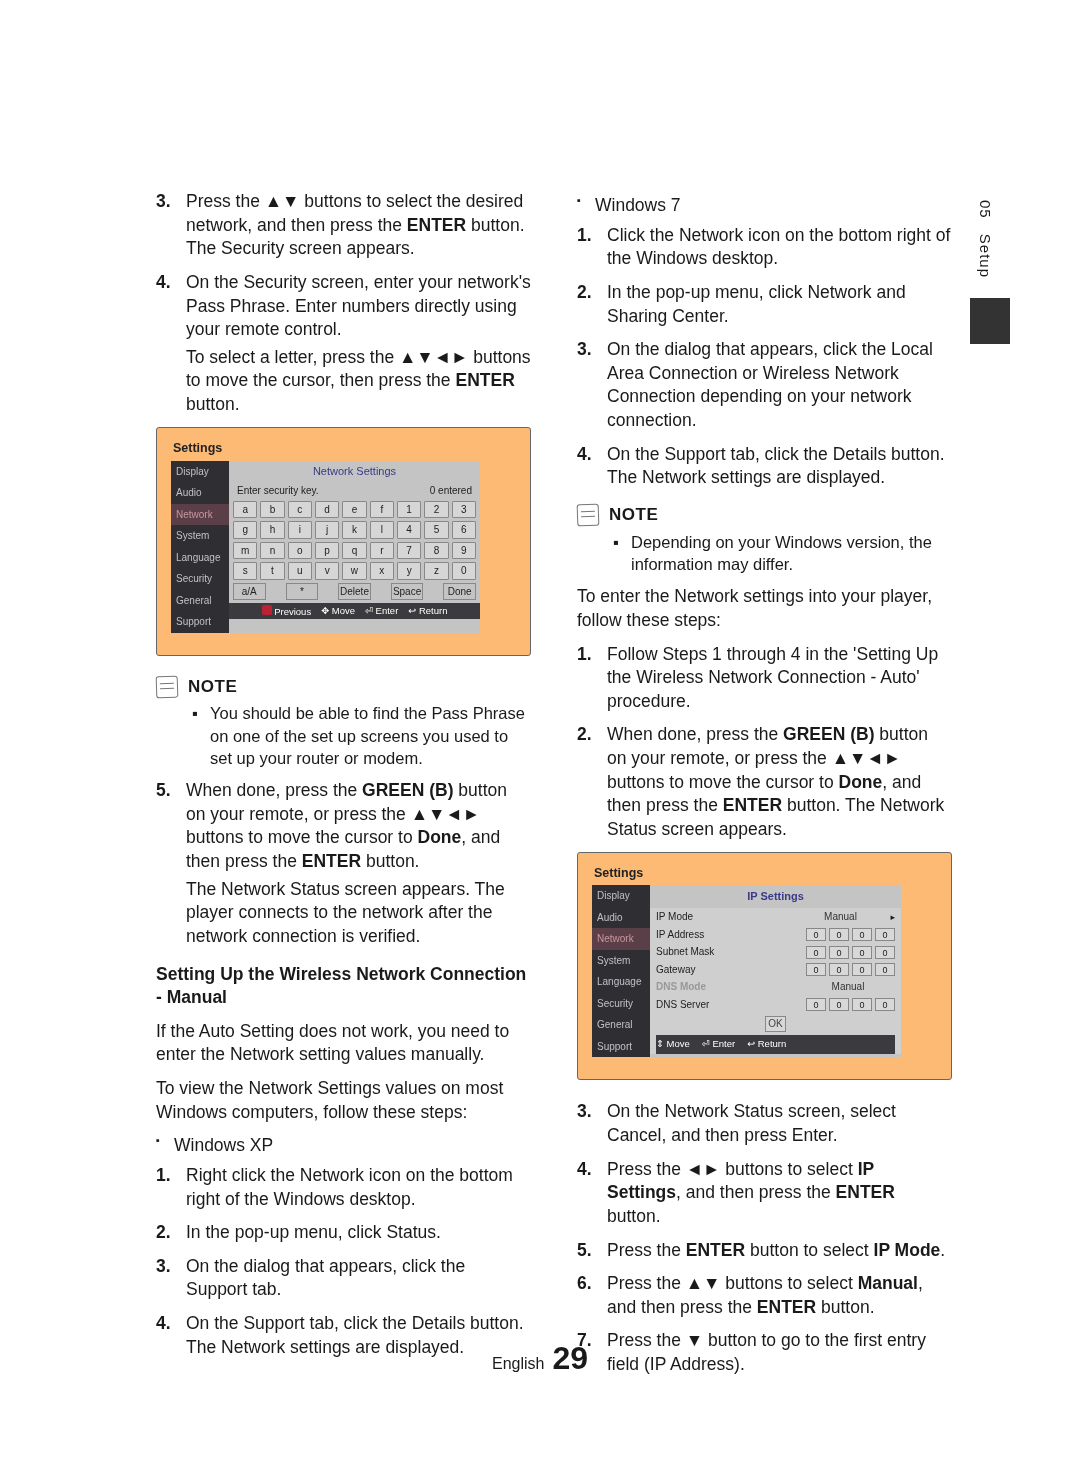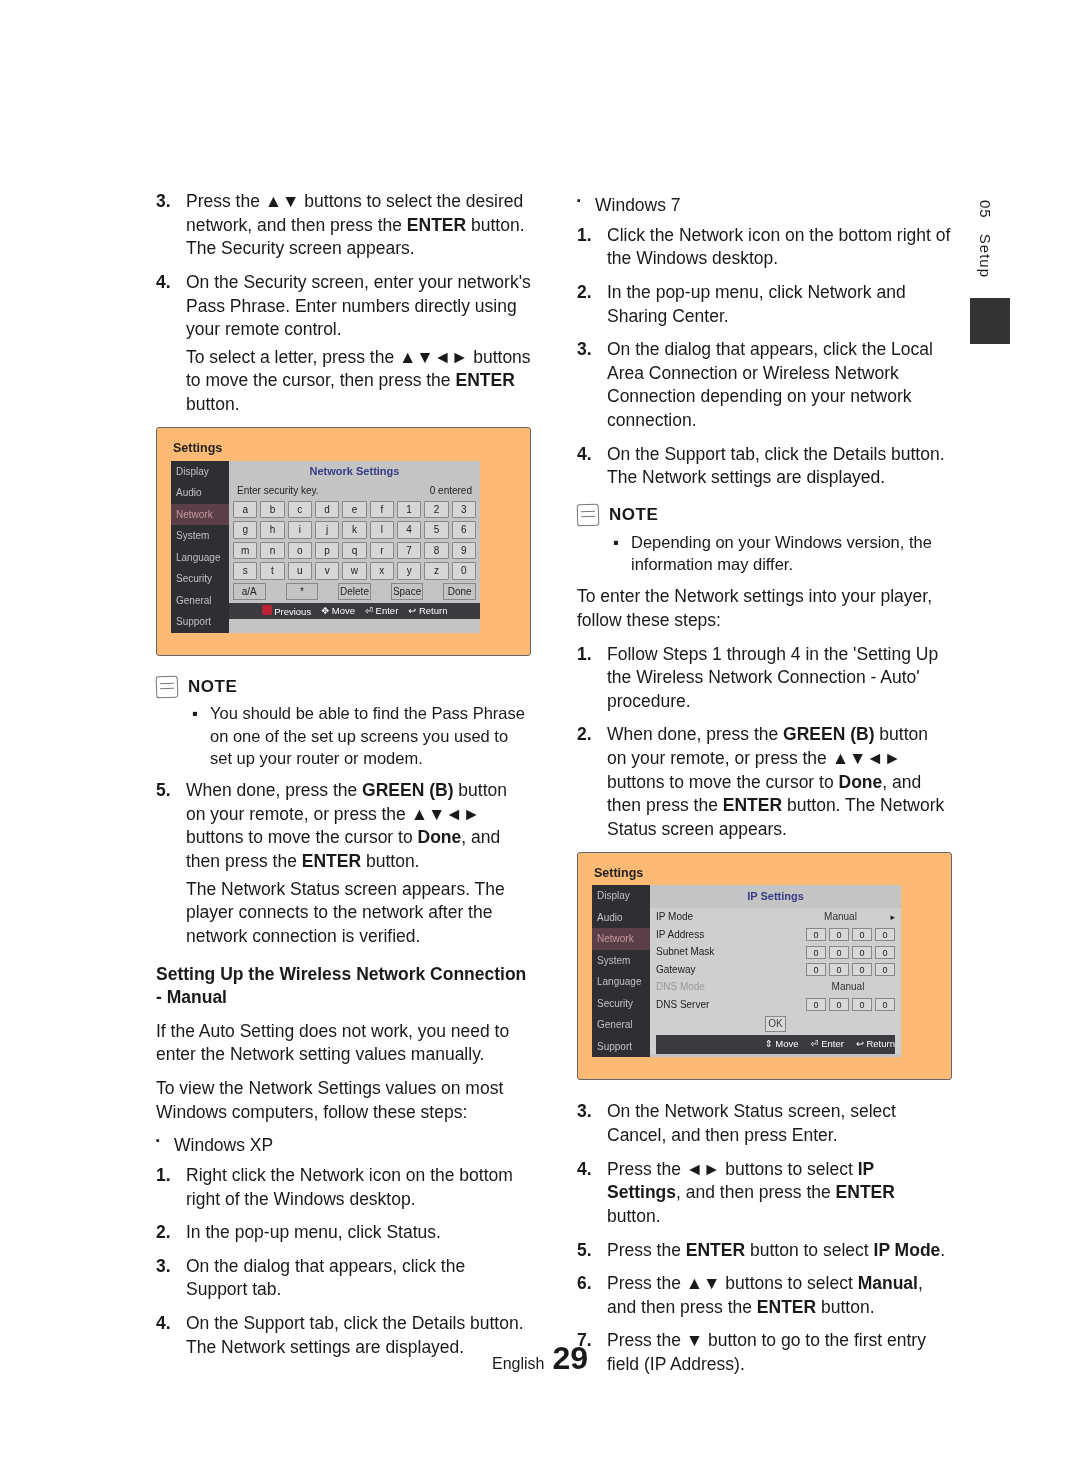--- a/index.html
+++ b/index.html
@@ -117,21 +117,21 @@
   }
   .menu div {
     color: #c0c0c6;
     padding: 4px 5px;
     font-size: 10px;
   }
   .menu .sel { background: #5a3e48; color: #c9979e; }
   .panel { flex: 1; background: #c4c4c4; }
   .panel-top {
     color: #3a3a88;
-    font-weight: bold;
+    font-weight: normal;
     text-align: center;
     font-size: 11px;
     padding: 3px 9px;
   }
   .panel-sub {
     display: flex;
     justify-content: space-between;
     padding: 3px 8px;
     font-size: 10px;
     color: #222;
@@ -173,24 +173,24 @@
   .ip-list { font-size: 10px; padding: 0 6px; background: #cfcfcf; }
   .ip-row { display: flex; align-items: center; padding: 2px 0; }
   .ip-row .lbl { flex: 1; color: #222; }
   .ip-row .val { display: flex; gap: 3px; align-items: center; }
   .ip-row .val .box {
     width: 20px; height: 13px;
     background: #d8d8d8; border: 1px solid #888;
     text-align: center; font-size: 9px; line-height: 13px;
   }
   .ip-row .val .txt { font-size: 10px; color: #333; width: 94px; text-align: center; }
-  .ip-row.muted .lbl { color: #999; }
+  .ip-row.muted .lbl { color: #999; font-weight: bold; }
   .ok-row { text-align: center; padding: 3px 0; }
   .ok-row span { display: inline-block; border: 1px solid #888; background: #d8d8d8; padding: 0 2px; font-size: 10px; color: #444; }
-  .ip-legend { display: flex; gap: 12px; justify-content: flex-end; padding: 3px 0; font-size: 9.5px; color: #fff; background: #3a3a3f; }
+  .ip-legend { display: flex; gap: 12px; justify-content: flex-start; padding: 3px 0; font-size: 9.5px; color: #fff; background: #3a3a3f; }
 
   .footer {
     position: absolute;
     left: 50%;
     bottom: 100px;
     transform: translateX(-50%);
     display: flex;
     align-items: baseline;
     gap: 8px;
     font-size: 16px;

